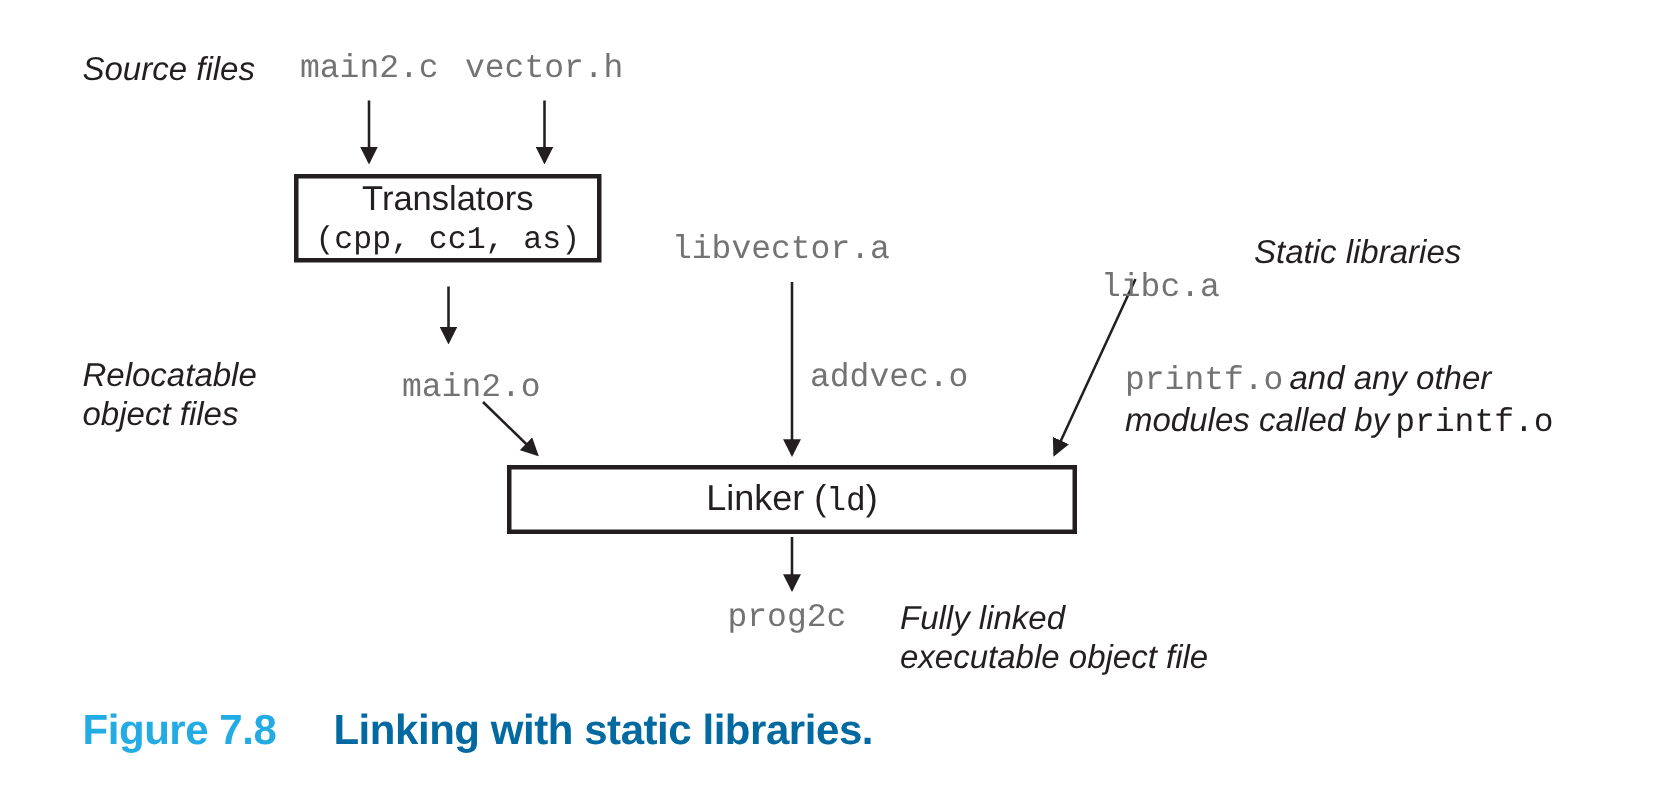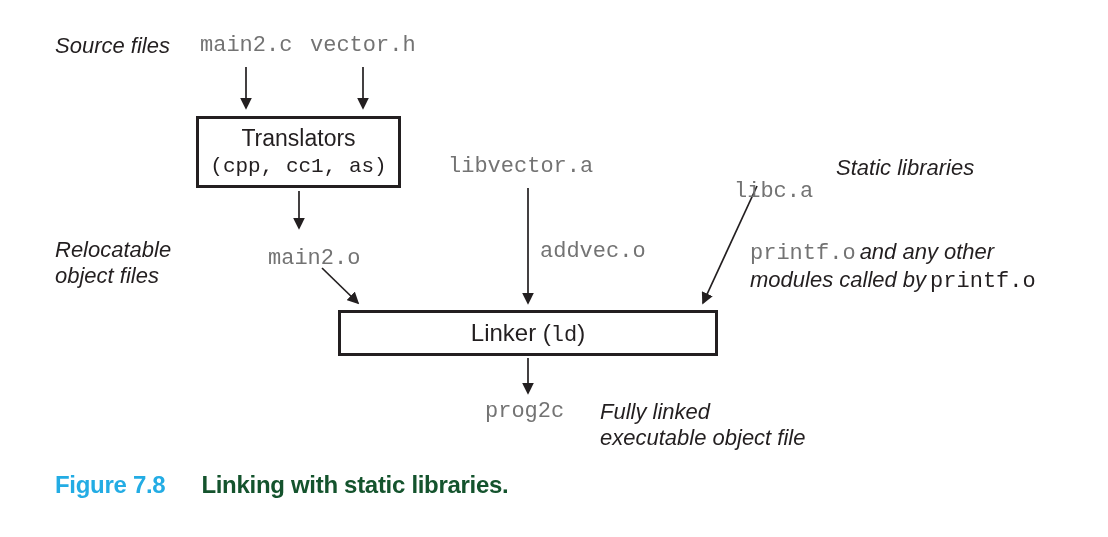--- a/index.html
+++ b/index.html
@@ -28,28 +28,28 @@
   }
   .box-title { font-family: "Liberation Sans", sans-serif; font-size: 23px; line-height: 30px; }
   .box-sub   { font-family: "Liberation Mono", monospace; font-size: 21px; line-height: 28px; }
   .linker-line { font-family: "Liberation Sans", sans-serif; font-size: 24px; }
   .linker-line .code { font-family: "Liberation Mono", monospace; font-size: 22px; }
   .caption {
     position: absolute;
     left: 55px;
     top: 471px;
     display: flex;
-    gap: 36px;
+    gap: 22px;
     font-family: "Liberation Sans", sans-serif;
     font-weight: bold;
-    font-size: 24px;
+    font-size: 28px;
     letter-spacing: -0.3px;
   }
   .caption .cap-label { color: #23ace4; }
-  .caption .cap-text  { color: #14532d; }
+  .caption .cap-text  { color: #0369a1; margin-left: 16px; }
   .note2-code { font-family: "Liberation Mono", monospace; font-size: 22px; font-style: normal; }
 </style>
 </head>
 <body>
 
 <div id="canvas">
 
   <svg id="arrows" width="1108" height="537" viewBox="0 0 1108 537">
     <defs>
       <marker id="ah" viewBox="0 0 10 10" refX="8.6" refY="5" markerWidth="7" markerHeight="7" orient="auto-start-reverse">
@@ -64,21 +64,21 @@
       <line x1="528" y1="188" x2="528" y2="303" marker-end="url(#ah)"></line>
       <line x1="757" y1="186" x2="703" y2="303" marker-end="url(#ah)"></line>
       <line x1="528" y1="358" x2="528" y2="393" marker-end="url(#ah)"></line>
     </g>
   </svg>
 
   <div class="abs it" style="left:55px; top:33px;">Source files</div>
   <div class="abs mono" style="left:200px; top:33px;">main2.c</div>
   <div class="abs mono" style="left:310px; top:33px;">vector.h</div>
 
-  <div class="node-box" style="left:196px; top:116px; width:205px; height:72px;">
+  <div class="node-box" style="left:196px; top:116px; width:205px; height:59px;">
     <div class="box-title">Translators</div>
     <div class="box-sub">(cpp, cc1, as)</div>
   </div>
 
   <div class="abs mono" style="left:448px; top:154px;">libvector.a</div>
   <div class="abs mono" style="left:734px; top:155px;margin-top:24px;">libc.a</div>
   <div class="abs it" style="left:836px; top:155px;">Static libraries</div>
 
   <div class="abs it" style="left:55px; top:237px;">Relocatable</div>
   <div class="abs it" style="left:55px; top:263px;">object files</div>

